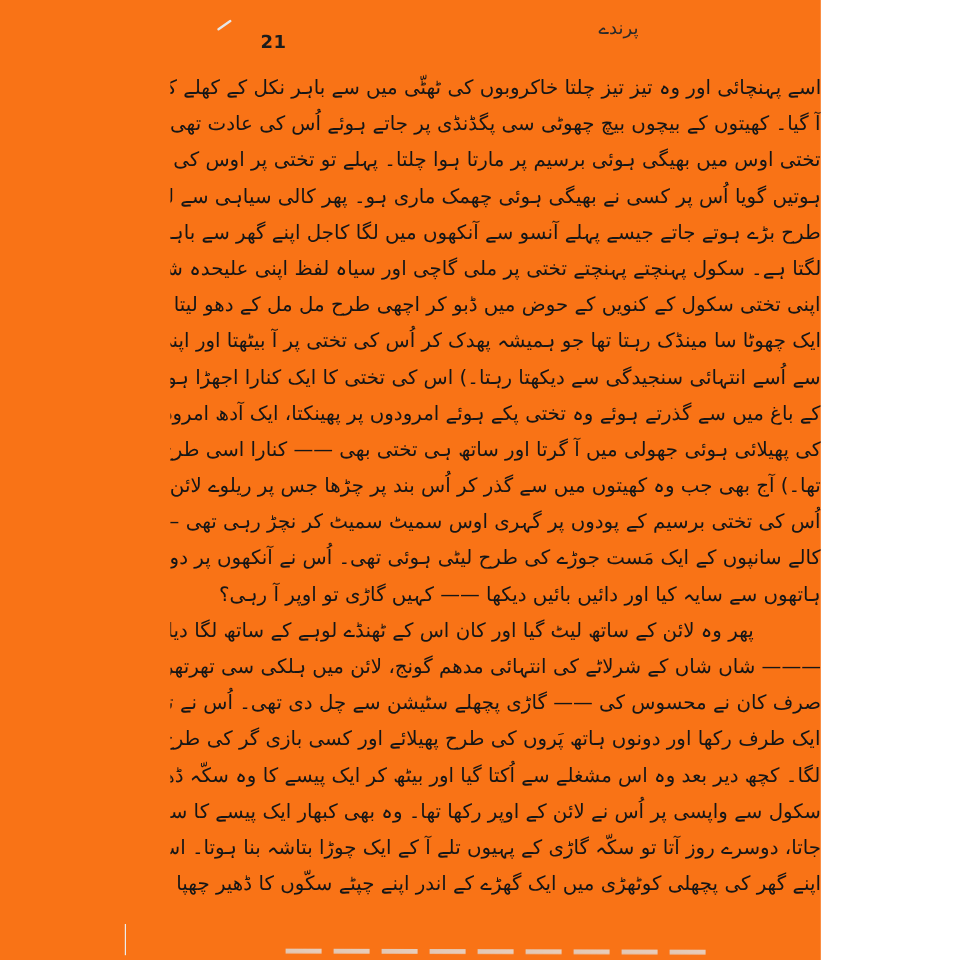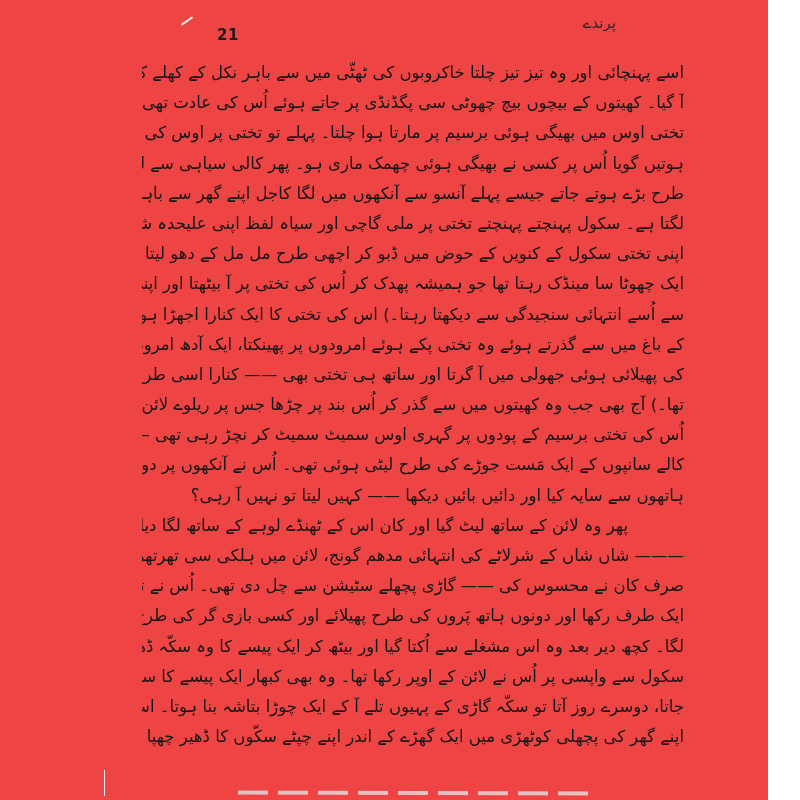--- a/index.html
+++ b/index.html
@@ -2,23 +2,23 @@
 <html lang="ur"><head>
 <meta charset="utf-8">
 <style>
   html, body {
     margin: 0;
     padding: 0;
     background: #ffffff;
   }
   .page {
     position: relative;
-    width: 768px;
+    width: 684px;
     height: 800px;
-    background: #ef4444;
+    background: #f97316;
     overflow: hidden;
     font-family: "DejaVu Sans", sans-serif;
   }
   .running-title {
     position: absolute;
     top: 14px;
     right: 152px;
     width: 90px;
     text-align: right;
     direction: rtl;
@@ -116,21 +116,21 @@
     <div class="text-line">طرح بڑے ہوتے جاتے جیسے پہلے آنسو سے آنکھوں میں لگا کاجل اپنے گھر سے باہر پھیلنے</div>
     <div class="text-line">لگتا ہے۔ سکول پہنچتے پہنچتے تختی پر ملی گاچی اور سیاہ لفظ اپنی علیحدہ شناخت گم کر بیٹھتے۔ پھر وہ</div>
     <div class="text-line">اپنی تختی سکول کے کنویں کے حوض میں ڈبو کر اچھی طرح مل مل کے دھو لیتا (اس حوض میں</div>
     <div class="text-line">ایک چھوٹا سا مینڈک رہتا تھا جو ہمیشہ پھدک کر اُس کی تختی پر آ بیٹھتا اور اپنی گول گول آنکھوں</div>
     <div class="text-line">سے اُسے انتہائی سنجیدگی سے دیکھتا رہتا۔) اس کی تختی کا ایک کنارا اجھڑا ہوا تھا (پچا جو بجرا</div>
     <div class="text-line">کے باغ میں سے گذرتے ہوئے وہ تختی پکے ہوئے امرودوں پر پھینکتا، ایک آدھ امرود اُس</div>
     <div class="text-line">کی پھیلائی ہوئی جھولی میں آ گرتا اور ساتھ ہی تختی بھی —— کنارا اسی طرح ٹوٹا</div>
     <div class="text-line">تھا۔) آج بھی جب وہ کھیتوں میں سے گذر کر اُس بند پر چڑھا جس پر ریلوے لائن تھی تو</div>
     <div class="text-line">اُس کی تختی برسیم کے پودوں پر گہری اوس سمیٹ سمیٹ کر نچڑ رہی تھی —— ریلوے لائن</div>
     <div class="text-line">کالے سانپوں کے ایک مَست جوڑے کی طرح لیٹی ہوئی تھی۔ اُس نے آنکھوں پر دونوں</div>
-    <div class="text-line">ہاتھوں سے سایہ کیا اور دائیں بائیں دیکھا —— کہیں لیتا تو نہیں آ رہی؟</div>
+    <div class="text-line">ہاتھوں سے سایہ کیا اور دائیں بائیں دیکھا —— کہیں گاڑی تو اوپر آ رہی؟</div>
     <div class="text-line indent">پھر وہ لائن کے ساتھ لیٹ گیا اور کان اس کے ٹھنڈے لوہے کے ساتھ لگا دیا</div>
     <div class="text-line">——— شاں شاں کے شرلاٹے کی انتہائی مدھم گونج، لائن میں ہلکی سی تھرتھراہٹ تھی۔ جو</div>
     <div class="text-line">صرف کان نے محسوس کی —— گاڑی پچھلے سٹیشن سے چل دی تھی۔ اُس نے تختی اور بستہ</div>
     <div class="text-line">ایک طرف رکھا اور دونوں ہاتھ پَروں کی طرح پھیلائے اور کسی بازی گر کی طرح لائن پر چلنے</div>
     <div class="text-line">لگا۔ کچھ دیر بعد وہ اس مشغلے سے اُکتا گیا اور بیٹھ کر ایک پیسے کا وہ سکّہ ڈھونڈھنے لگا جو کل</div>
     <div class="text-line">سکول سے واپسی پر اُس نے لائن کے اوپر رکھا تھا۔ وہ بھی کبھار ایک پیسے کا سکّہ لائن پر رکھ</div>
     <div class="text-line">جاتا، دوسرے روز آتا تو سکّہ گاڑی کے پہیوں تلے آ کے ایک چوڑا بتاشہ بنا ہوتا۔ اس نے</div>
     <div class="text-line">اپنے گھر کی پچھلی کوٹھڑی میں ایک گھڑے کے اندر اپنے چپٹے سکّوں کا ڈھیر چھپا رکھا تھا</div>
   </div>
 

